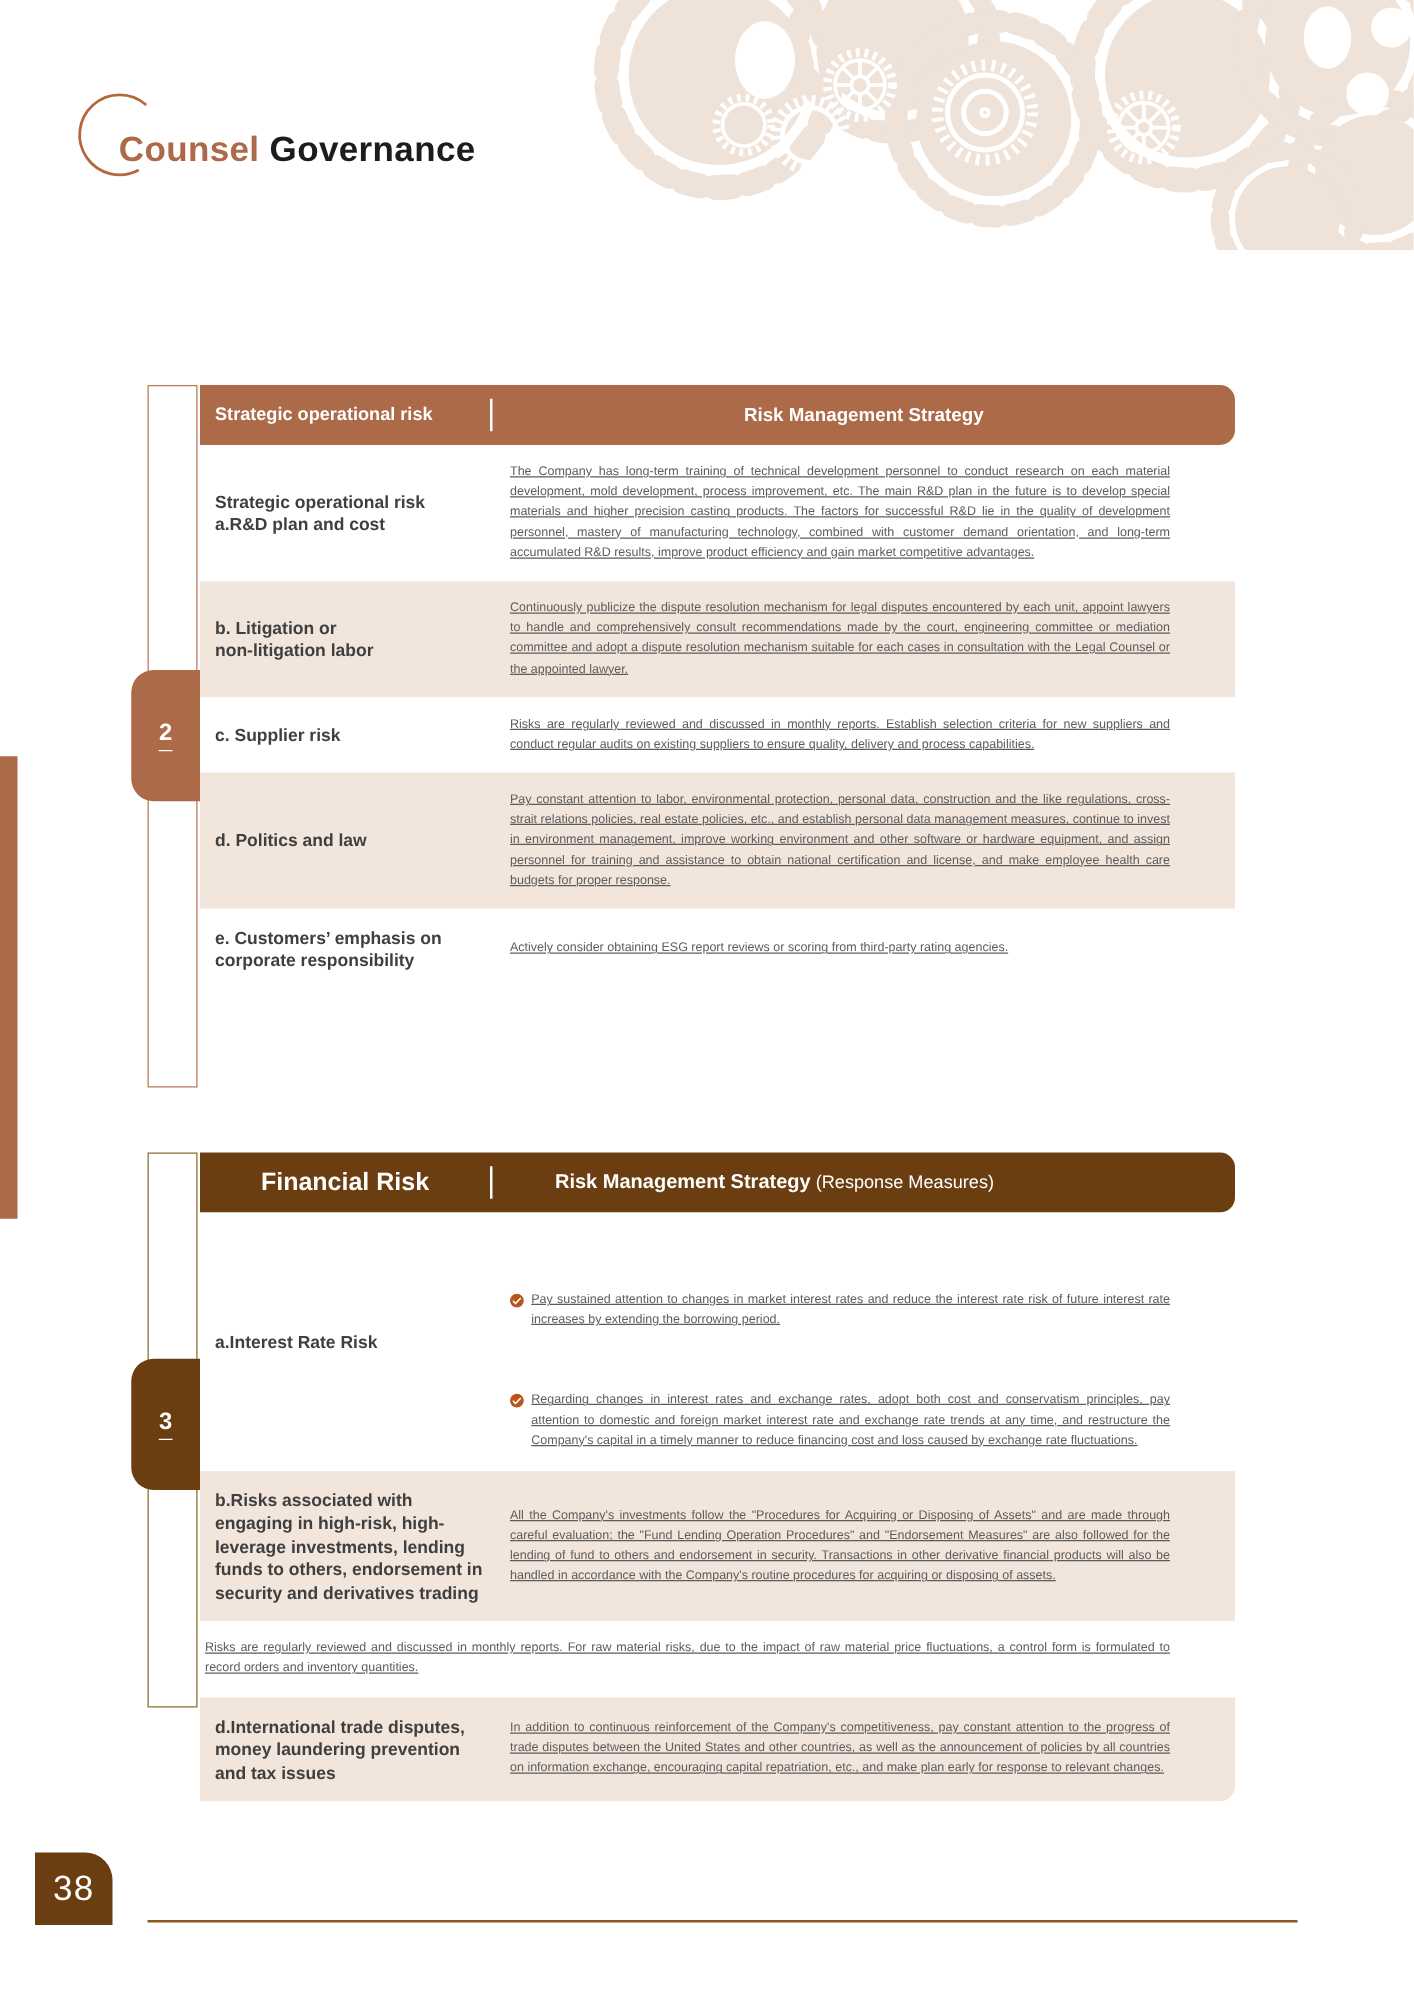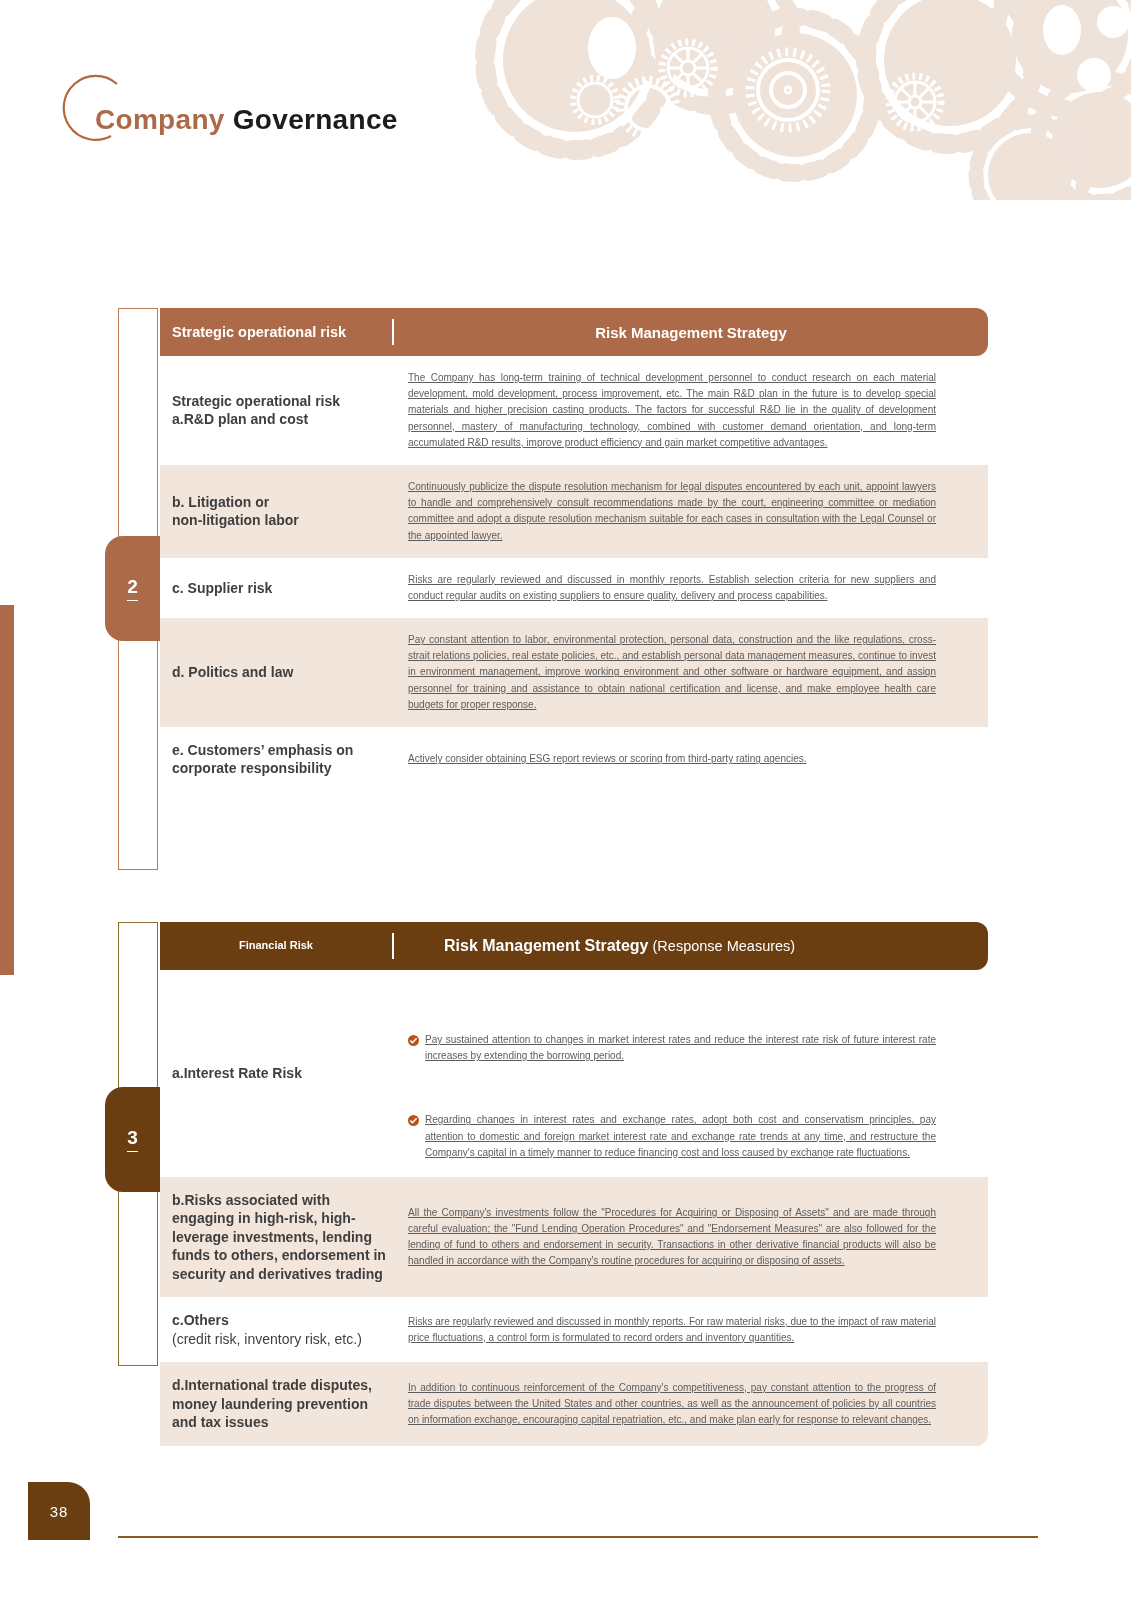--- a/index.html
+++ b/index.html
@@ -138,21 +138,21 @@
   .th-right {
     flex: 1;
     text-align: center;
     font-size: 15px;
     font-weight: bold;
   }
   .th-right .th-sub {
     font-weight: normal;
     font-size: 14.5px;
   }
-  .thead--brown .th-left { font-size: 11px; text-align: center; padding-left: 0; }
+  .thead--brown .th-left { font-size: 20px; text-align: center; padding-left: 0; }
   .thead--brown .th-right { font-size: 16px; text-align: left; padding-left: 50px; }
 
   .trow {
     display: flex;
     align-items: center;
     box-sizing: border-box;
     min-height: 52px;
   }
   .trow--alt { background: #F2E5DC; }
   .trow--plain { background: #ffffff; }
@@ -211,21 +211,21 @@
   
   .page-num {
     position: absolute;
     left: 28px;
     bottom: 60px;
     width: 62px;
     height: 58px;
     background: #6B3E12;
     border-radius: 0 22px 0 0;
     color: #ffffff;
-    font-size: 15px;
+    font-size: 28px;
     display: flex;
     align-items: center;
     justify-content: center;
     letter-spacing: 1px;
   }
   .footer-rule {
     position: absolute;
     left: 118px;
     bottom: 62px;
     width: 920px;
@@ -306,21 +306,21 @@
       <circle r="22" stroke-width="6" stroke-dasharray="3 4"></circle>
     </g>
   </svg>
 </div>
 
 <div class="page-header">
   <svg class="header-arc" viewBox="0 0 80 80">
     <path d="M62,14 A32,32 0 1 0 56,66" fill="none" stroke="#B5663C" stroke-width="2.2"></path>
   </svg>
   <div class="header-title">
-    <span class="t-accent">Company</span>
+    <span class="t-accent">Counsel</span>
     <span class="t-main">Governance</span>
   </div>
 </div>
 
 <div class="edge-bar"></div>
 
 <div class="section" id="section-2" style="top:308px; height:562px;">
   <div class="bracket"></div>
   <div class="num-badge num-badge--2" style="top:228px;">
     <span class="num-inner">2</span>
@@ -410,24 +410,20 @@
         </ul>
       </div>
     </div>
 
     <div class="trow trow--alt">
       <div class="td-label">b.Risks associated with engaging in high-risk, high-leverage investments, lending funds to others, endorsement in security and derivatives trading</div>
       <div class="td-body">All the Company's investments follow the "Procedures for Acquiring or Disposing of Assets" and are made through careful evaluation; the "Fund Lending Operation Procedures" and "Endorsement Measures" are also followed for the lending of fund to others and endorsement in security. Transactions in other derivative financial products will also be handled in accordance with the Company's routine procedures for acquiring or disposing of assets.</div>
     </div>
 
     <div class="trow trow--plain">
-      <div class="td-label">
-        <span>c.Others</span>
-        <span class="lbl-light">(credit risk, inventory risk, etc.)</span>
-      </div>
       <div class="td-body">Risks are regularly reviewed and discussed in monthly reports. For raw material risks, due to the impact of raw material price fluctuations, a control form is formulated to record orders and inventory quantities.</div>
     </div>
 
     <div class="trow trow--alt">
       <div class="td-label">d.International trade disputes, money laundering prevention and tax issues</div>
       <div class="td-body">In addition to continuous reinforcement of the Company's competitiveness, pay constant attention to the progress of trade disputes between the United States and other countries, as well as the announcement of policies by all countries on information exchange, encouraging capital repatriation, etc., and make plan early for response to relevant changes.</div>
     </div>
 
   </div>
 </div>

